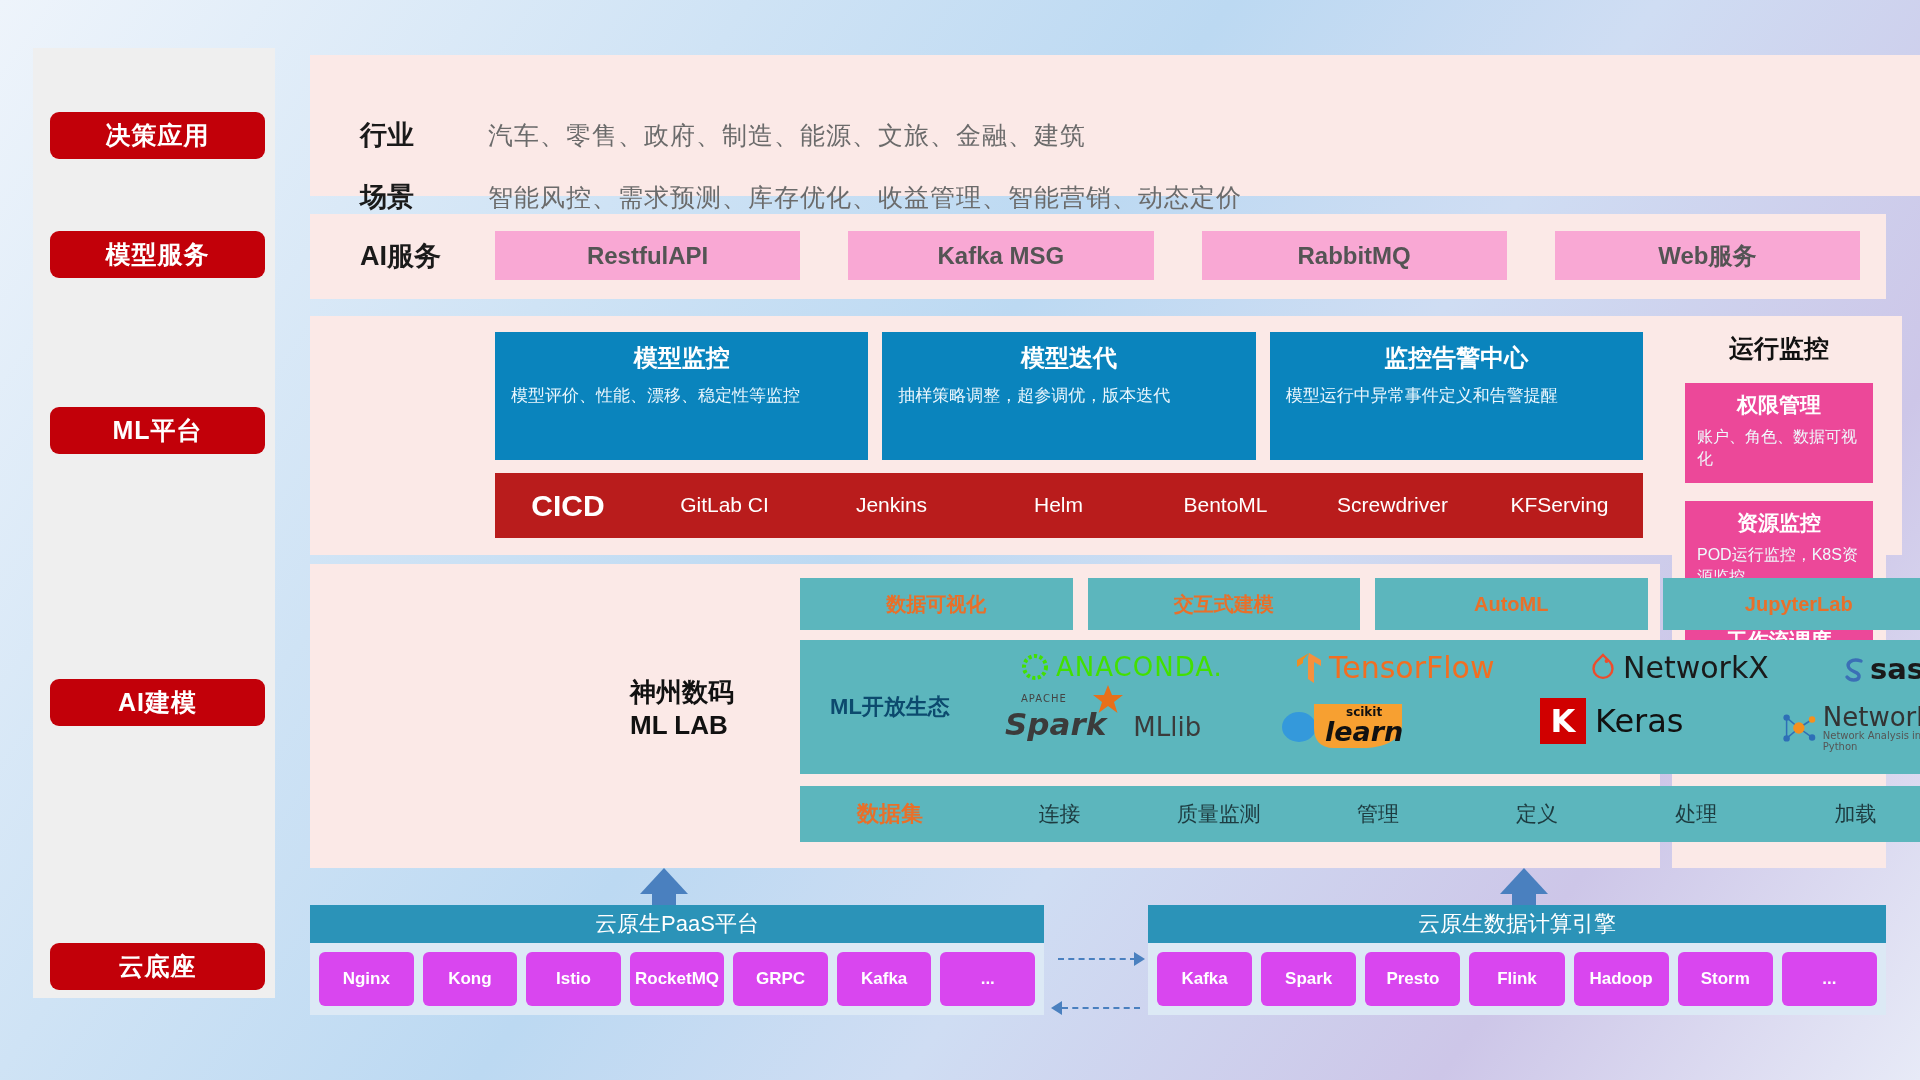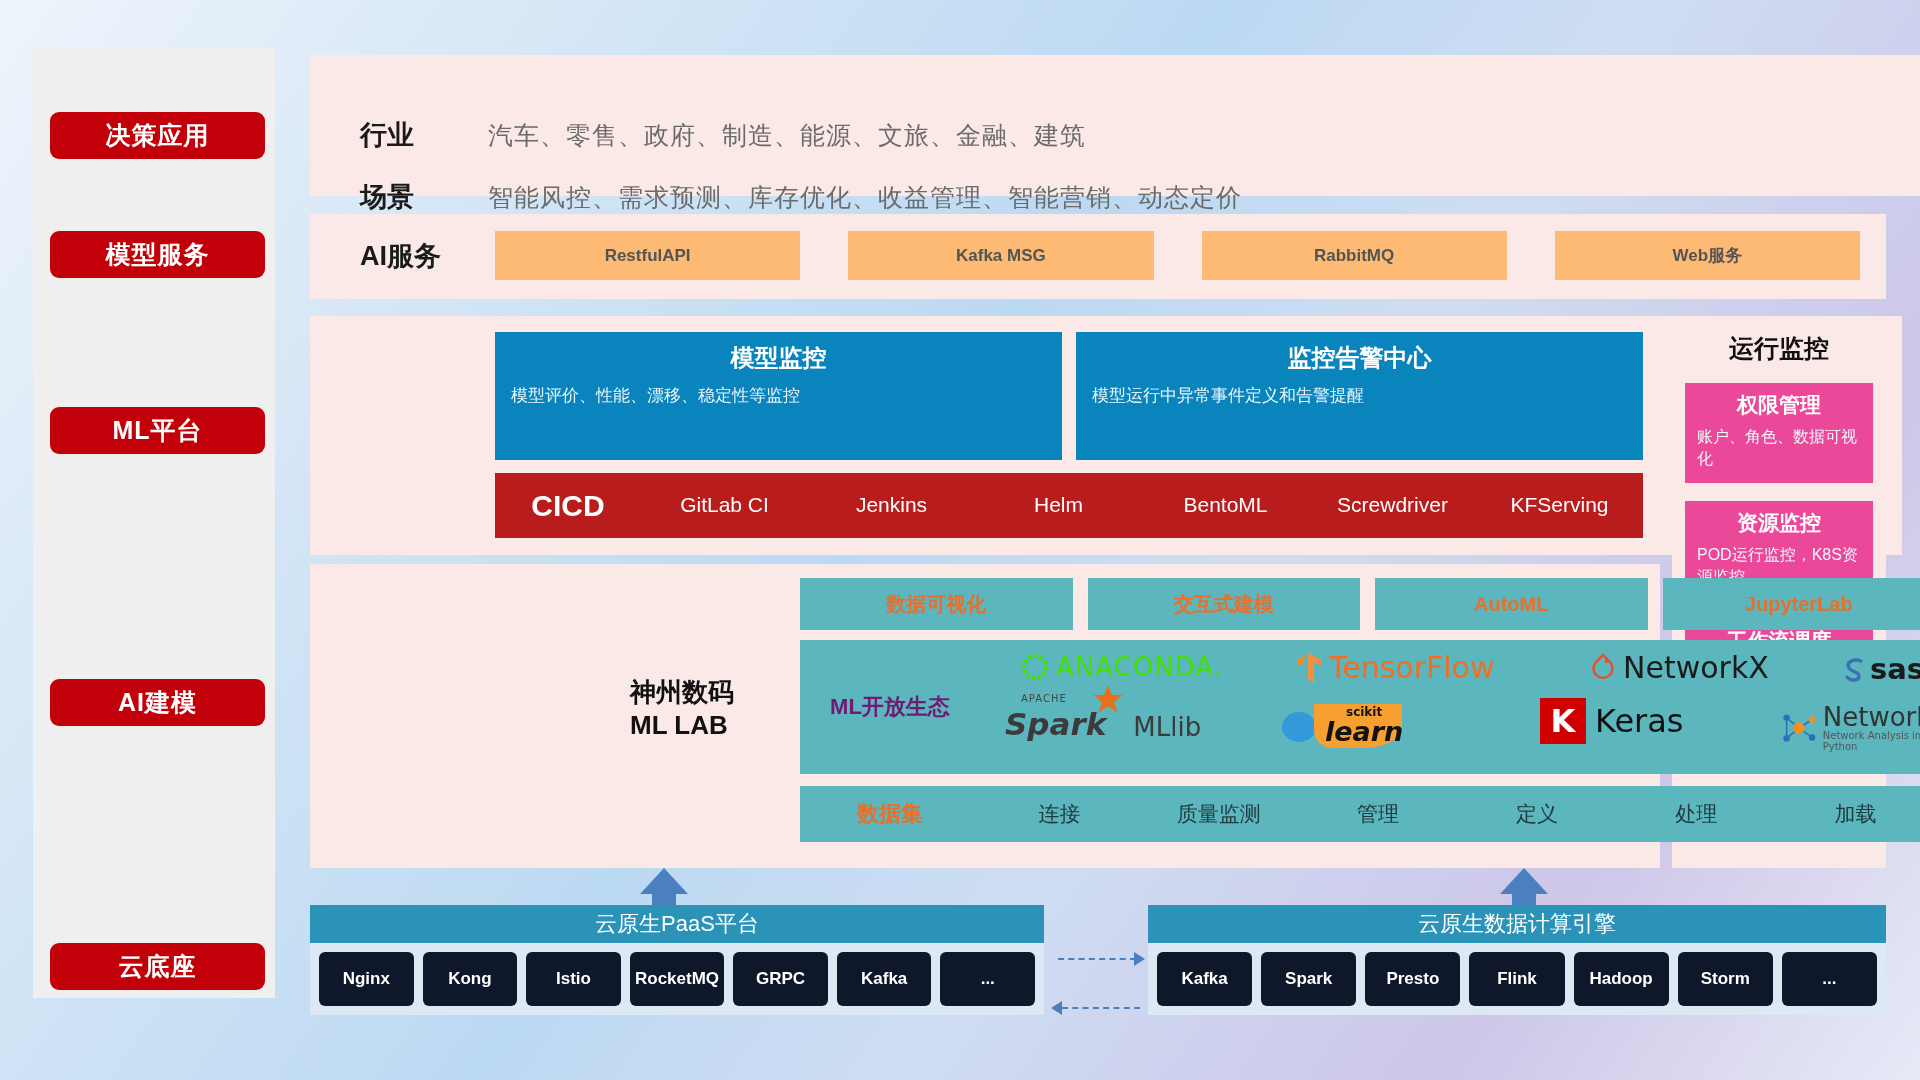--- a/index.html
+++ b/index.html
@@ -29,21 +29,21 @@
   .row1{left:310px;top:55px;width:1696px;height:141px;}
   .r1line{position:absolute;display:flex;align-items:center;}
   .r1key{width:128px;font-size:27px;font-weight:bold;color:#1a1a1a;text-align:left;padding-left:30px;}
   .r1val{font-size:25px;color:#6b6b6b;letter-spacing:1px;}
   .r1a{top:62px;left:20px}.r1b{top:124px;left:20px}
 
   
   .row2{left:310px;top:214px;width:1576px;height:85px;}
   .r2key{position:absolute;left:50px;top:24px;font-size:27px;font-weight:bold;color:#1a1a1a;}
   .svcwrap{position:absolute;left:185px;top:17px;width:1365px;display:flex;gap:48px;}
-  .svc{flex:1;height:49px;background:#fdba74;color:#545454;font-size:17px;font-weight:bold;
+  .svc{flex:1;height:49px;background:#f9a8d4;color:#545454;font-size:24px;font-weight:bold;
        display:flex;align-items:center;justify-content:center;}
 
   
   .row3{left:310px;top:316px;width:1592px;height:239px;}
   .r3key{position:absolute;left:340px;top:100px;font-size:30px;font-weight:bold;color:#111;}
   .mlwrap{position:absolute;left:185px;top:16px;width:1148px;display:flex;gap:14px;}
   .mlcard{flex:1;height:128px;background:#0a84bd;color:#fff;padding:10px 16px 0 16px;box-sizing:border-box;}
   .mlcard h4{margin:0 0 10px 0;font-size:24px;font-weight:bold;text-align:center;}
   .mlcard p{margin:0;font-size:17px;line-height:1.45;color:#eaf6fd;}
   .cicd{position:absolute;left:185px;top:157px;width:1148px;height:65px;background:#b91c1c;overflow:hidden;
@@ -59,31 +59,31 @@
   .mcard p{margin:0;font-size:16px;line-height:1.4;color:#effafd;}
 
   
   .row4{left:310px;top:564px;width:1350px;height:304px;}
   .r4key{position:absolute;left:320px;top:112px;width:160px;font-size:26px;font-weight:bold;color:#111;
          line-height:1.25;}
   .toolsrow{position:absolute;left:490px;top:14px;width:1135px;display:flex;gap:15px;}
   .tool{flex:1;height:52px;background:#5cb6bd;color:#e8702a;font-size:20px;font-weight:bold;
         display:flex;align-items:center;justify-content:center;}
   .eco{position:absolute;left:490px;top:76px;width:1135px;height:134px;background:#5cb6bd;display:flex;align-items:center;}
-  .ecolabel{width:180px;text-align:center;color:#701a75;font-size:22px;font-weight:bold;}
+  .ecolabel{width:180px;text-align:center;color:#0c4a6e;font-size:22px;font-weight:bold;}
   .ecologos{flex:1;height:100%;position:relative;}
   .dsrow{position:absolute;left:490px;top:222px;width:1135px;height:56px;background:#5cb6bd;display:flex;align-items:center;}
   .dsrow .dslabel{width:180px;text-align:center;color:#e8702a;font-size:22px;font-weight:bold;}
   .dsrow .dsitem{flex:1;text-align:center;color:#1d3b40;font-size:21px;}
 
   
   .cb{position:absolute;}
   .cbhdr{background:#2b93b8;color:#fff;font-size:22px;display:flex;align-items:center;justify-content:center;height:38px;}
   .cbbody{background:#dce9f5;display:flex;gap:9px;padding:9px;box-sizing:border-box;}
-  .chip{flex:1;background:#0f172a;border-radius:6px;color:#fff;font-size:17px;font-weight:bold;
+  .chip{flex:1;background:#d946ef;border-radius:6px;color:#fff;font-size:17px;font-weight:bold;
         display:flex;align-items:center;justify-content:center;text-align:center;line-height:1.1;height:54px;}
   .cbL{left:310px;top:905px;width:734px;}
   .cbR{left:1148px;top:905px;width:738px;}
   .arrshaft{position:absolute;background:#4a80bf;}
   .arrhead{position:absolute;width:0;height:0;border-left:24px solid transparent;border-right:24px solid transparent;border-bottom:26px solid #4a80bf;}
 
   .dash{position:absolute;border-top:2px dashed #4a80bf;}
   .dasharrow{position:absolute;width:0;height:0;border-top:7px solid transparent;border-bottom:7px solid transparent;}
 
   .logo{position:absolute;}
@@ -131,20 +131,24 @@
       <div class="svc">Web服务</div>
     </div>
   </div>
 
   <div class="panel row3">
     <div class="r3key">MLOps</div>
     <div class="mlwrap">
       <div class="mlcard">
         <h4>模型监控</h4>
         <p>模型评价、性能、漂移、稳定性等监控</p>
+      </div>
+      <div class="mlcard">
+        <h4>模型迭代</h4>
+        <p>抽样策略调整，超参调优，版本迭代</p>
       </div>
       <div class="mlcard">
         <h4>监控告警中心</h4>
         <p>模型运行中异常事件定义和告警提醒</p>
       </div>
     </div>
     <div class="cicd">
       <div class="ctitle">CICD</div>
       <div class="citem">GitLab CI</div>
       <div class="citem">Jenkins</div>

